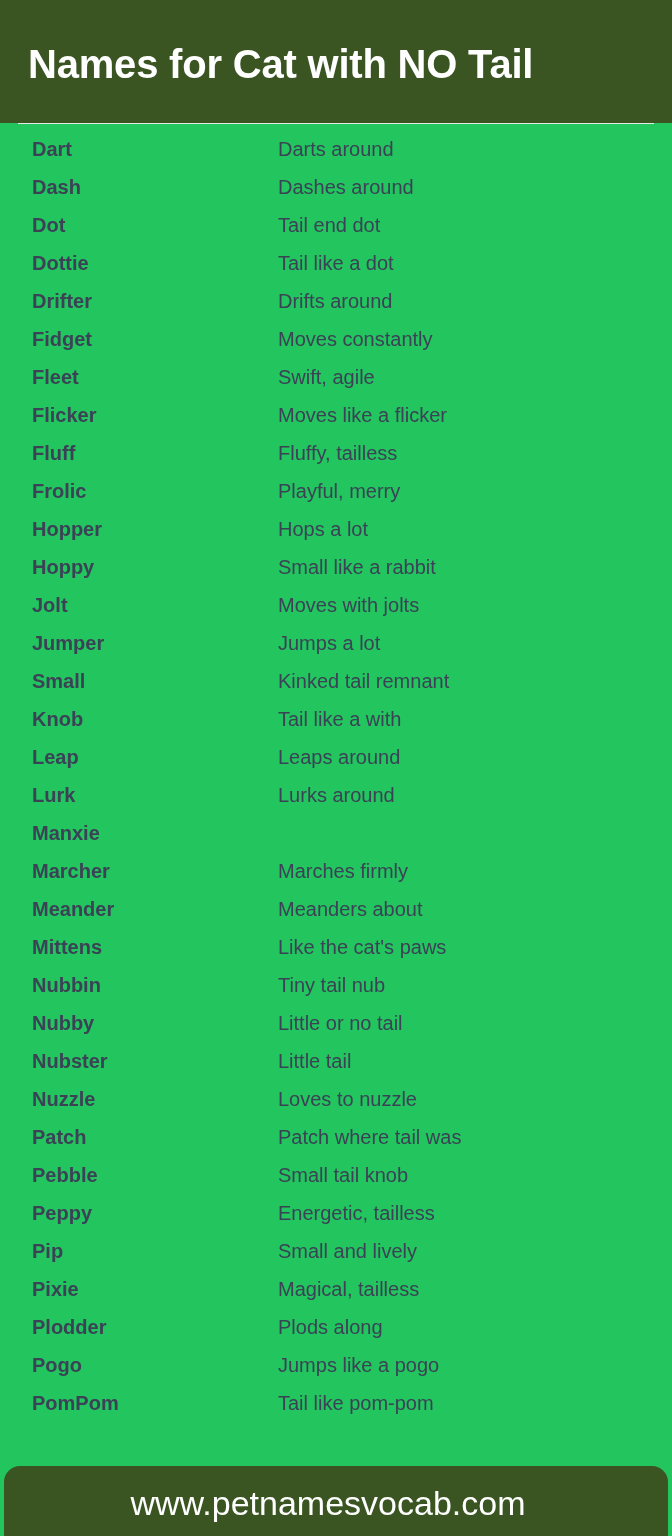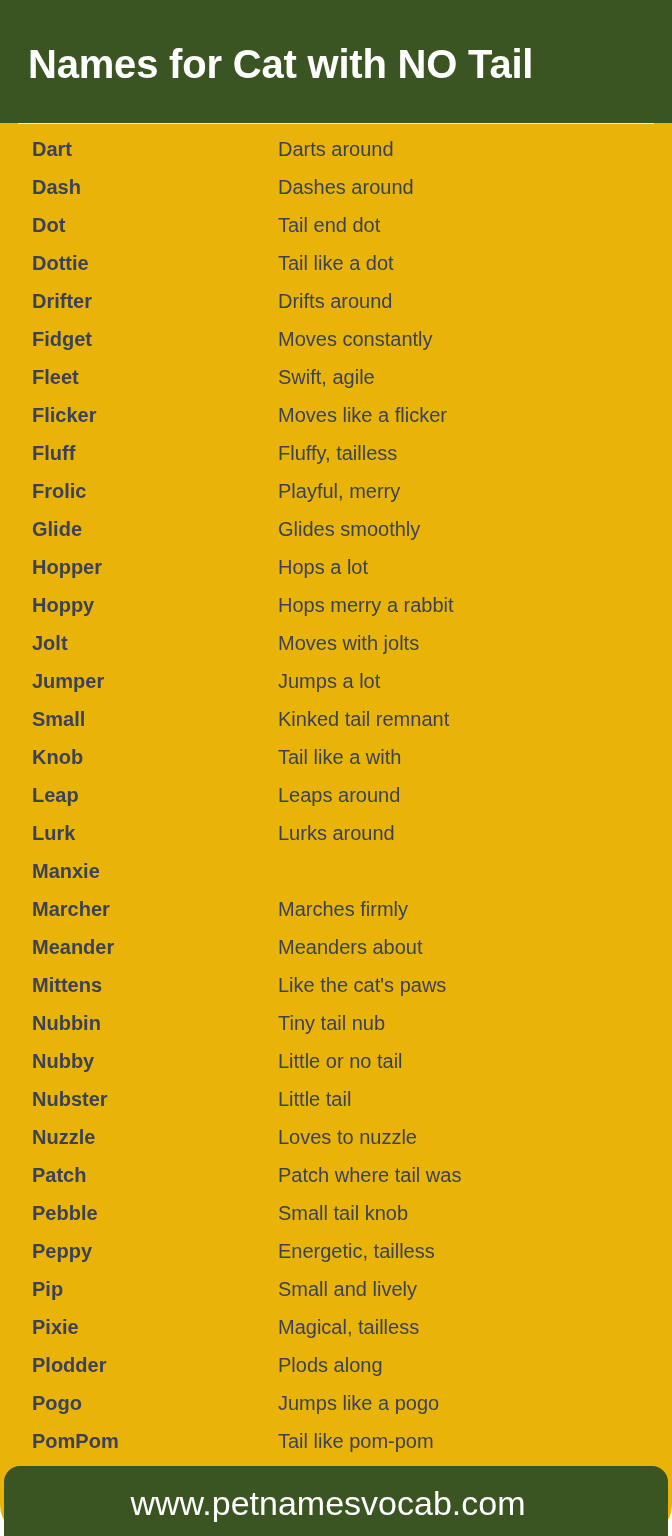--- a/index.html
+++ b/index.html
@@ -12,22 +12,21 @@
     height: 1536px;
     position: relative;
     overflow: hidden;
     font-family: "Liberation Sans", sans-serif;
     -webkit-font-smoothing: antialiased;
   }
 
   #page {
     position: absolute;
     inset: 0;
-    background: #eab308;
-    border-radius: 31px;
+    background: #22c55e;
   }
 
   
   .header {
     position: absolute;
     left: 0;
     top: 0;
     width: 672px;
     height: 123px;
     background: #3a5522;
@@ -162,30 +161,26 @@
       </div>
       <div class="row">
         <div class="cell-name">Fluff</div>
         <div class="cell-desc">Fluffy, tailless</div>
       </div>
       <div class="row">
         <div class="cell-name">Frolic</div>
         <div class="cell-desc">Playful, merry</div>
       </div>
       <div class="row">
-        <div class="cell-name">Glide</div>
-        <div class="cell-desc">Glides smoothly</div>
-      </div>
-      <div class="row">
         <div class="cell-name">Hopper</div>
         <div class="cell-desc">Hops a lot</div>
       </div>
       <div class="row">
         <div class="cell-name">Hoppy</div>
-        <div class="cell-desc">Hops merry a rabbit</div>
+        <div class="cell-desc">Small like a rabbit</div>
       </div>
       <div class="row">
         <div class="cell-name">Jolt</div>
         <div class="cell-desc">Moves with jolts</div>
       </div>
       <div class="row">
         <div class="cell-name">Jumper</div>
         <div class="cell-desc">Jumps a lot</div>
       </div>
       <div class="row">

